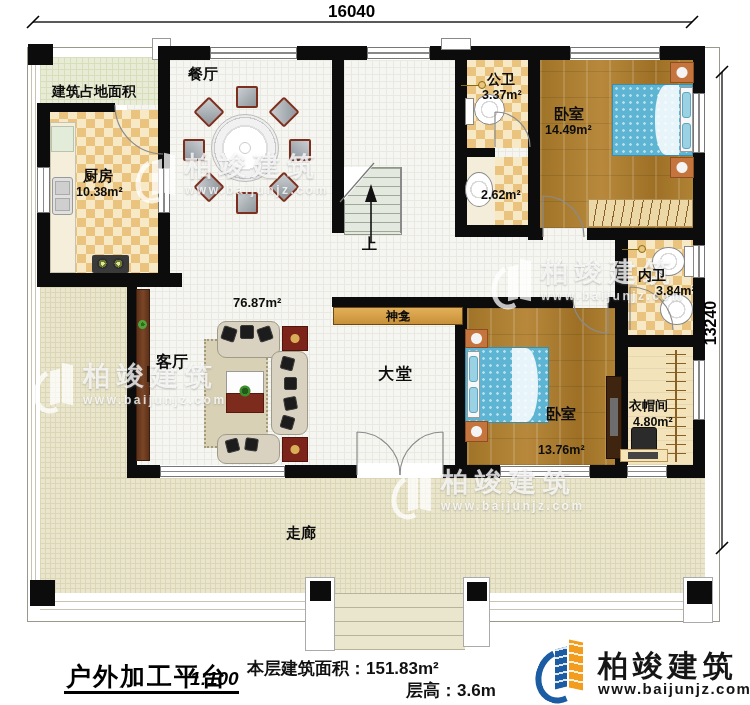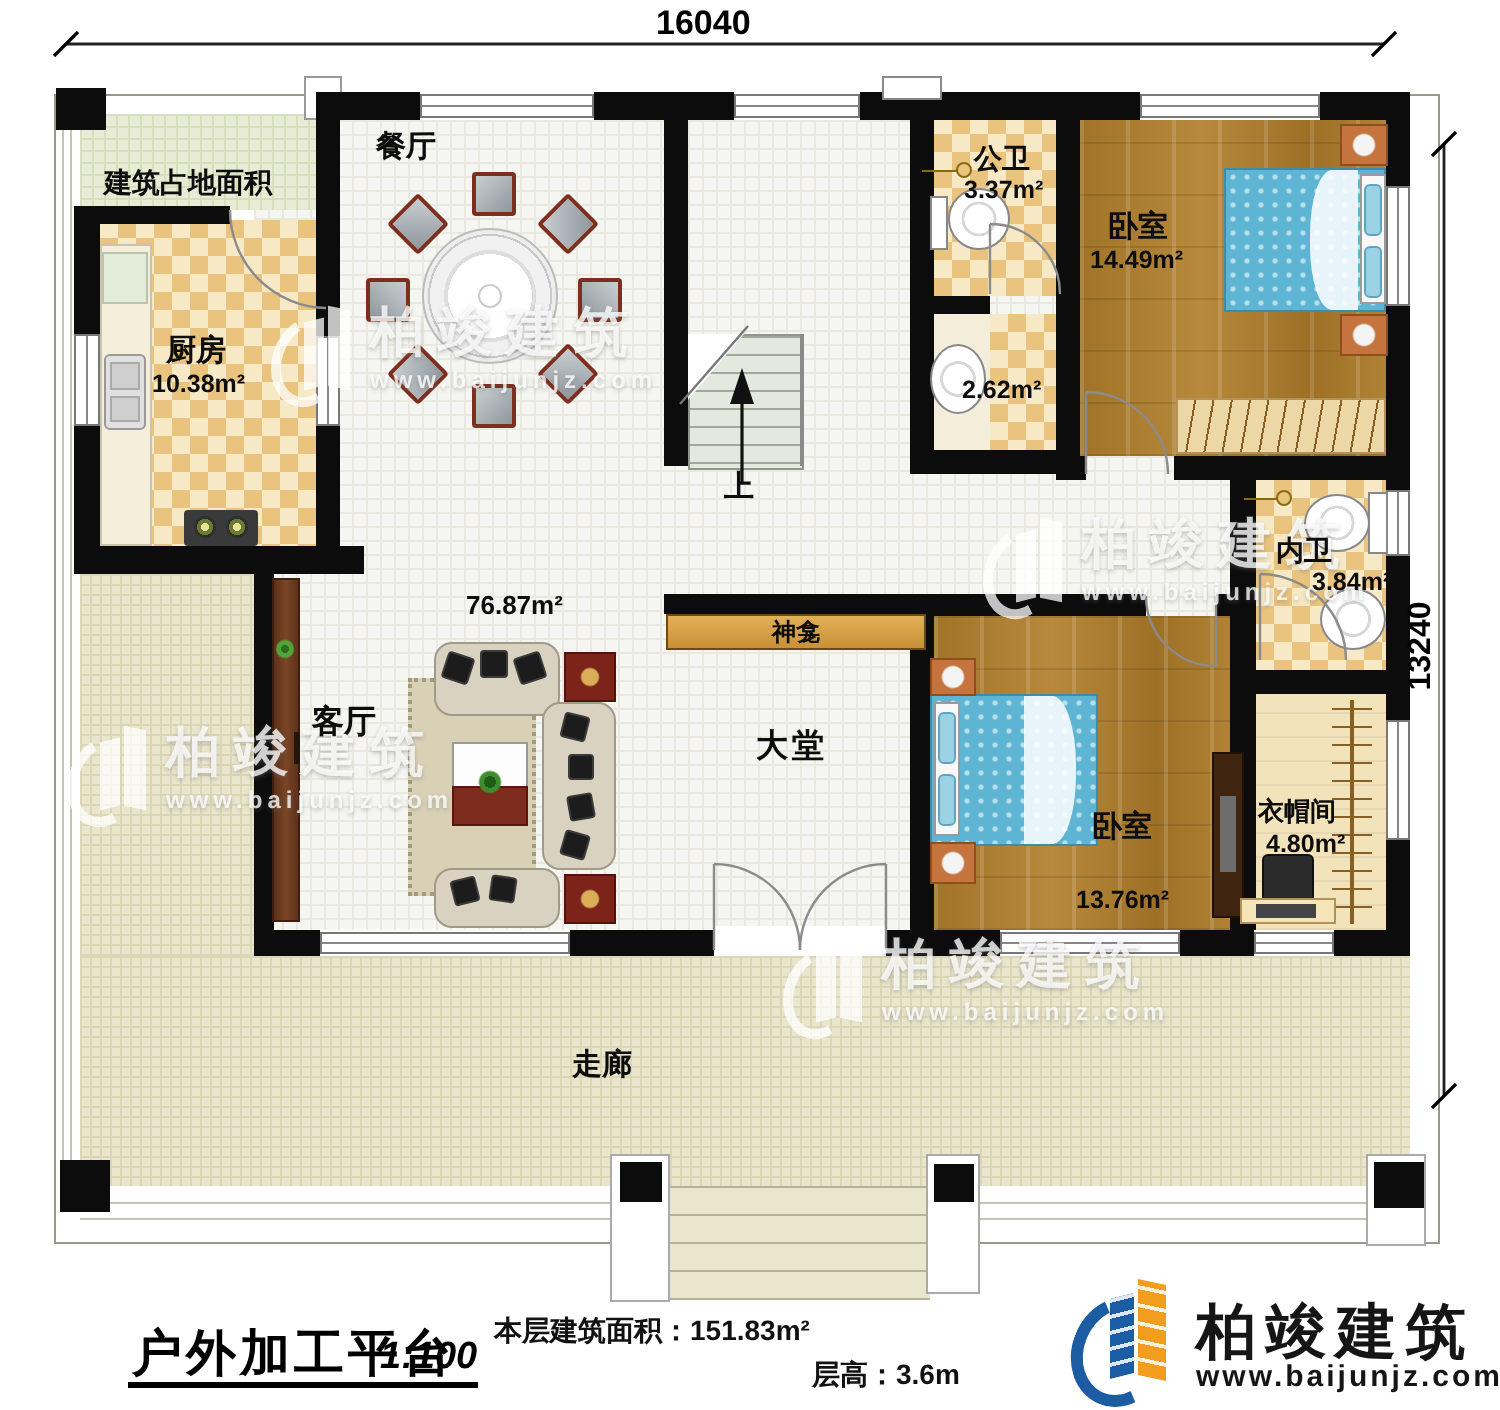--- a/index.html
+++ b/index.html
@@ -49,21 +49,21 @@
   .wm-name{font-size:27px;font-weight:900;color:rgba(255,255,255,.78);letter-spacing:7px;text-shadow:0 1px 2px rgba(110,110,110,.4);white-space:nowrap;line-height:1;}
   .wm-url{font-size:12px;font-weight:700;color:rgba(255,255,255,.78);letter-spacing:2.5px;text-shadow:0 1px 2px rgba(110,110,110,.4);white-space:nowrap;margin-top:3px;}
   .wm-ico{position:relative;width:38px;height:46px;}
   .wm-ico .a{position:absolute;left:-2px;top:6px;width:26px;height:36px;border:5px solid rgba(255,255,255,.75);border-radius:50%;border-right-color:transparent;border-top-color:transparent;transform:rotate(18deg);}
   .wm-ico .b{position:absolute;left:14px;top:8px;width:10px;height:34px;background:rgba(255,255,255,.75);transform:skewY(-14deg);}
   .wm-ico .c{position:absolute;left:26px;top:2px;width:11px;height:40px;background:rgba(255,255,255,.75);transform:skewY(12deg);}
   
   .tb-title{position:absolute;font-size:25px;font-weight:bold;color:#000;z-index:7;letter-spacing:2px;}
   .tb-scale{position:absolute;font-size:19px;font-weight:bold;color:#000;z-index:7;}
   .tb-underline{position:absolute;height:3px;background:#000;z-index:7;}
-  .stat{position:absolute;font-size:14px;font-weight:bold;color:#111;z-index:7;white-space:nowrap;}
+  .stat{position:absolute;font-size:17px;font-weight:bold;color:#111;z-index:7;white-space:nowrap;}
   .logo-ico{position:relative;width:54px;height:60px;}
   .logo-ico .a{position:absolute;left:0;top:10px;width:36px;height:44px;border:6px solid #1c5ca3;border-radius:50%;border-top-color:transparent;border-right-color:transparent;transform:rotate(22deg);}
   .logo-ico .b{position:absolute;left:19px;top:10px;width:12px;height:40px;background:#1c5ca3;background-image:repeating-linear-gradient(0deg,transparent 0 6px,rgba(255,255,255,.85) 6px 8px);transform:skewY(-14deg);}
   .logo-ico .c{position:absolute;left:33px;top:3px;width:14px;height:48px;background:#f29d1e;background-image:repeating-linear-gradient(0deg,transparent 0 7px,rgba(255,255,255,.85) 7px 9px);transform:skewY(12deg);}
   .logo-name{position:absolute;font-size:30px;font-weight:900;color:#151515;letter-spacing:5px;white-space:nowrap;}
   .logo-url{position:absolute;font-size:15px;font-weight:800;color:#151515;letter-spacing:1.5px;white-space:nowrap;}
   svg.overlay{position:absolute;left:0;top:0;z-index:5;pointer-events:none;}
 </style>
 </head>
 <body>

